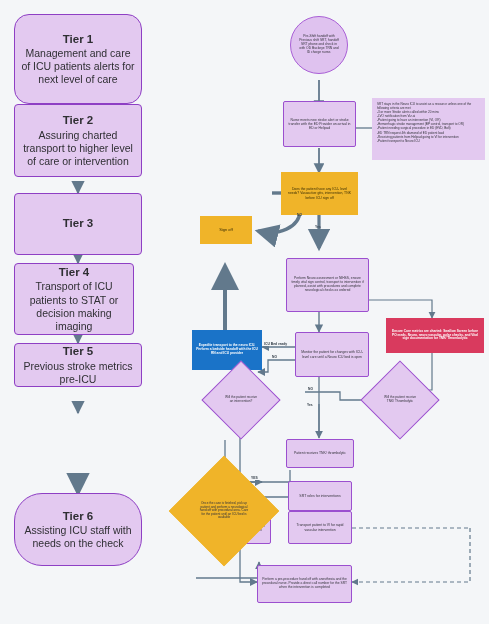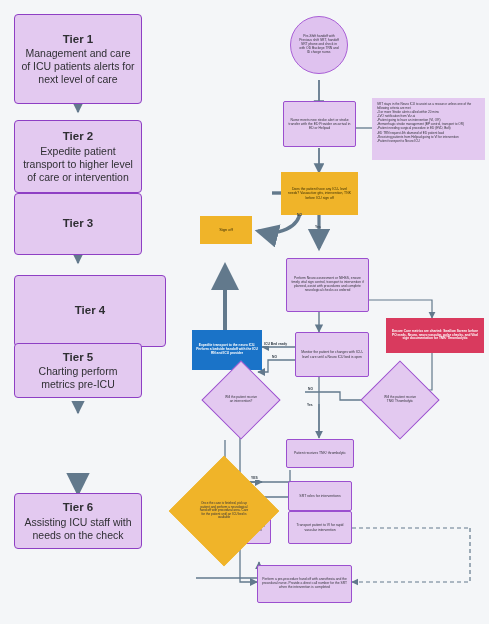--- a/index.html
+++ b/index.html
@@ -149,39 +149,40 @@
 
       <path d="M240,544 L240,582 L257,582" stroke-width="1.3" marker-end="url(#ah)"></path>
 
       <path d="M257,578 L196,578" stroke-width="1.3"></path>
       <path d="M259,570 L259,562" stroke-width="1.3" marker-end="url(#ah)"></path>
 
       <path d="M225,470 L225,440" stroke-width="1.3"></path>
     </g>
   </svg>
 
-  <div class="tier" style="left:14px;top:14px;width:128px;height:90px;">
+  <div class="tier" style="left:14px;top:14px;width:128px;height:90px;border-radius:15px;">
     <div class="t-title">Tier 1</div>
     <div class="t-body">Management and care of ICU patients alerts for next level of care</div>
   </div>
-  <div class="tier" style="left:14px;top:120px;width:128px;height:73px;">
+  <div class="tier" style="left:14px;top:104px;width:128px;height:73px;">
     <div class="t-title">Tier 2</div>
-    <div class="t-body">Expedite patient transport to higher level of care or intervention</div>
+    <div class="t-body">Assuring charted transport to higher level of care or intervention</div>
   </div>
   <div class="tier" style="left:14px;top:193px;width:128px;height:62px;justify-content:center;">
     <div class="t-title">Tier 3</div>
   </div>
-  <div class="tier" style="left:14px;top:263px;width:152px;height:72px;margin-top:12px;">
+  <div class="tier" style="left:14px;top:263px;width:120px;height:72px;">
     <div class="t-title">Tier 4</div>
-  </div>
-  <div class="tier" style="left:14px;top:343px;width:128px;height:55px;">
+    <div class="t-body">Transport of ICU patients to STAT or decision making imaging</div>
+  </div>
+  <div class="tier" style="left:14px;top:343px;width:128px;height:44px;">
     <div class="t-title">Tier 5</div>
-    <div class="t-body">Charting perform metrics pre-ICU</div>
-  </div>
-  <div class="tier" style="left:14px;top:493px;width:128px;height:56px;">
+    <div class="t-body">Previous stroke metrics pre-ICU</div>
+  </div>
+  <div class="tier" style="left:14px;top:493px;width:128px;height:73px;border-radius:28px;">
     <div class="t-title">Tier 6</div>
     <div class="t-body">Assisting ICU staff with needs on the check</div>
   </div>
 
   <div class="node n-circle" style="left:290px;top:16px;width:58px;height:58px;font-size:3.3px;padding:7px;">
     <span>Pre-Shift handoff with Previous shift SRT, handoff SRT phone and check in with OD Buckeye TRN and ID charge nurse.</span>
   </div>
 
   <div class="node n-purple" style="left:283px;top:101px;width:73px;height:46px;font-size:3.4px;padding:4px;">
     <span>Nurse meets new stroke alert or stroke transfer with the ED Provider on arrival in ED or Helipad</span>

